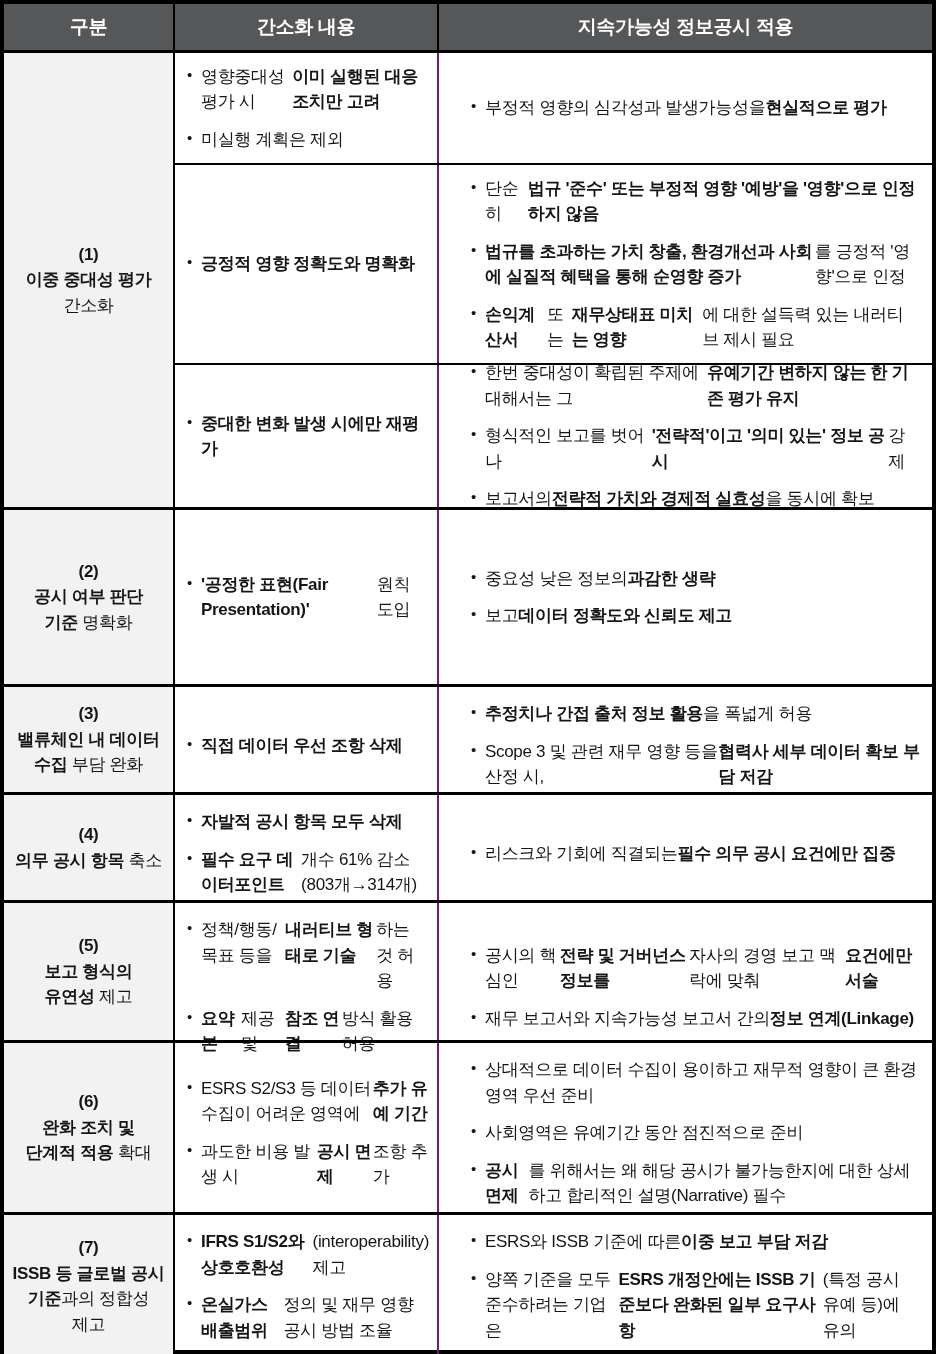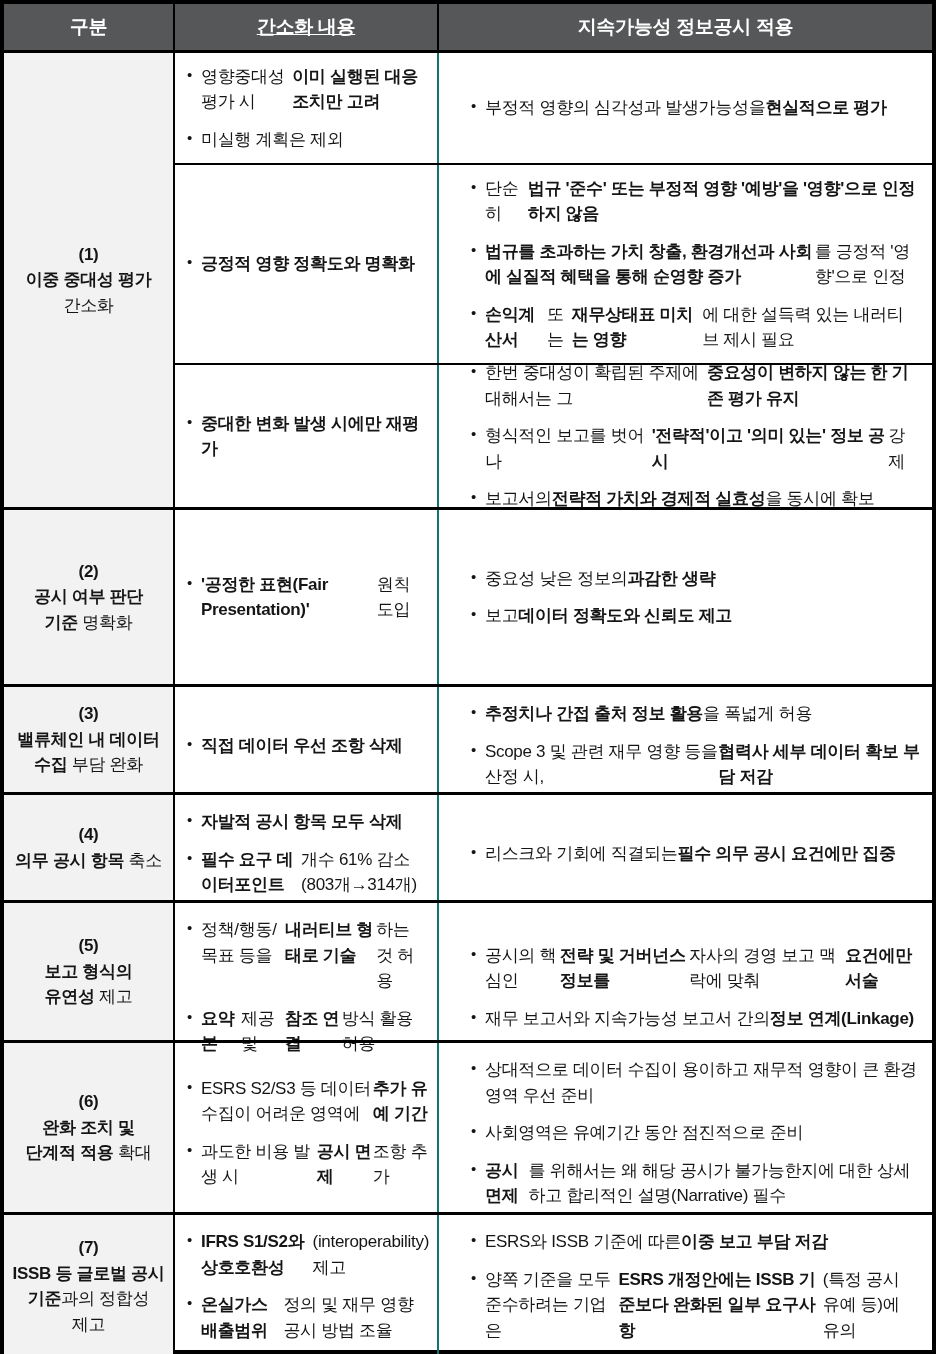--- a/index.html
+++ b/index.html
@@ -10,38 +10,38 @@
     font-family:"Liberation Sans","DejaVu Sans",sans-serif;
     color:#151515;letter-spacing:-0.3px;
   }
   .tbl *{box-sizing:border-box;}
   b{font-weight:700;}
   
   .thead{display:flex;height:46px;background:#565758;flex:0 0 auto;}
   .hc{display:flex;align-items:center;justify-content:center;
       color:#fff;font-weight:700;font-size:19px;}
   .hc1{width:171px;border-right:2px solid #000;}
-  .hc2{width:264px;border-right:2px solid #000;text-decoration:underline;}
+  .hc2{width:264px;border-right:2px solid #000;}
   .hc3{flex:1;}
   
   .trow{display:flex;border-top:3px solid #000;flex:0 0 auto;}
   .cat{
     width:171px;background:#f2f2f2;border-right:2px solid #000;
     display:flex;flex-direction:column;justify-content:center;align-items:center;
     text-align:center;font-size:17px;line-height:1.5;padding:4px 2px;
   }
   .cat .line{display:block;}
   .subs{flex:1;display:flex;flex-direction:column;}
   .sub{display:flex;flex:1 1 auto;}
   .sub + .sub{border-top:2px solid #000;}
   .mid,.rgt{
     display:flex;flex-direction:column;justify-content:center;
     font-size:17px;line-height:1.5;padding:8px 8px 8px 12px;
   }
-  .mid{width:264px;border-right:2px solid #0f766e;}
+  .mid{width:264px;border-right:2px solid #701a75;}
   .rgt{flex:1;padding-left:32px;padding-right:12px;}
   .li{display:flex;margin:6px 0;}
   .li::before{content:"•";flex:0 0 auto;margin-right:9px;font-size:15px;line-height:inherit;}
   
   .sr-a{height:110px;} .sr-b{height:200px;} .sr-c{height:144px;}
   .r2{height:177px;} .r3{height:108px;} .r4{height:108px;}
   .r5{height:140px;} .r6{height:172px;} .r7{flex:1 1 auto;}
 </style>
 </head>
 <body>
@@ -82,21 +82,21 @@
           <div class="li"><b>손익계산서</b> 또는 <b>재무상태표 미치는 영향</b>에 대한 설득력 있는 내러티브 제시 필요</div>
         </div>
       </div>
       <div class="sub sr-c">
         <div class="mid">
           <div class="li">
               <b>중대한 변화 발생 시에만 재평가</b>
             </div>
         </div>
         <div class="rgt">
-          <div class="li">한번 중대성이 확립된 주제에 대해서는 그 <b>중요성이 변하지 않는 한 기존 평가 유지</b></div>
+          <div class="li">한번 중대성이 확립된 주제에 대해서는 그 <b>유예기간 변하지 않는 한 기존 평가 유지</b></div>
           <div class="li">형식적인 보고를 벗어나 <b>'전략적'이고 '의미 있는' 정보 공시</b> 강제</div>
           <div class="li">보고서의 <b>전략적 가치와 경제적 실효성</b>을 동시에 확보</div>
         </div>
       </div>
     </div>
   </div>
 
   <div class="trow r2">
     <div class="cat">
       <span class="line"><b>(2)</b></span>

